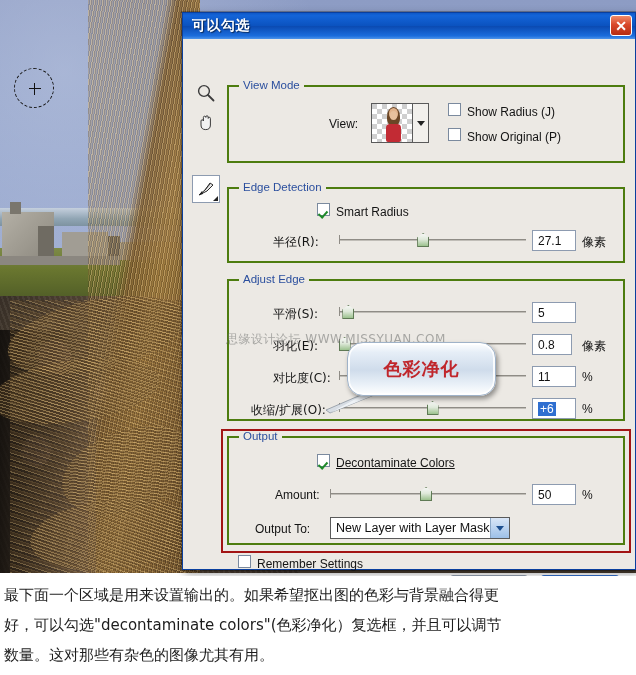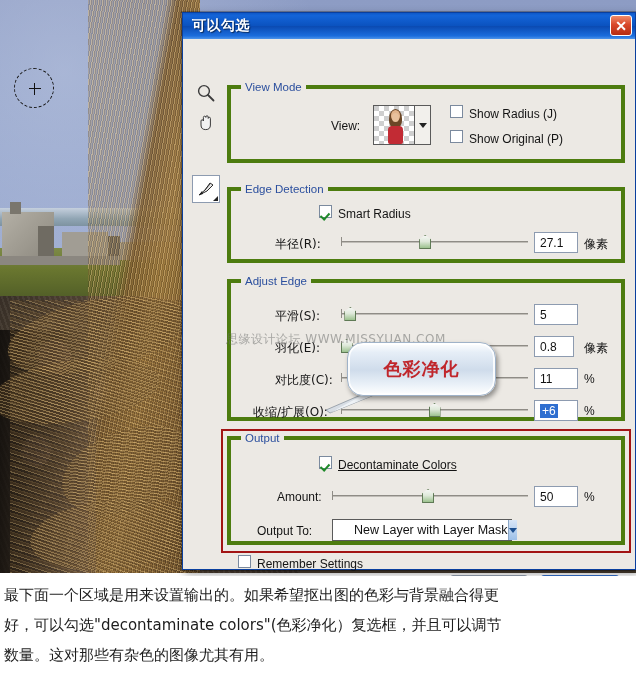--- a/index.html
+++ b/index.html
@@ -153,21 +153,21 @@
     top:136px; border:1px solid #8d9bb0; background:#ffffff;
     box-shadow:inset 0 0 0 1px #ffffff;
   }
   #tool-refine::after {
     content:""; position:absolute; right:1px; bottom:1px;
     width:0;height:0;border-left:5px solid transparent;border-bottom:5px solid #222;
   }
 
   
   .group {
-    position:absolute; border:4px solid #4d7c0f;
+    position:absolute; border:2px solid #4d7c0f;
     background:transparent;
   }
   .group > .legend {
     position:absolute; top:-8px; left:10px; padding:0 4px;
     background:#ece9e4; color:#2b4f9e; font-size:11.5px;
     font-family:"Liberation Sans",sans-serif;
   }
   #grp-view    { left:44px; top:46px;  width:398px; height:78px; }
   #grp-edge    { left:44px; top:148px; width:398px; height:76px; }
   #grp-adjust  { left:44px; top:240px; width:398px; height:142px; }
@@ -240,21 +240,21 @@
   }
   .vbox.sel { background:#fff; }
   .vbox.sel span.hl { background:#2f6fd0; color:#fff; padding:0 2px; }
 
   
   #output-select {
     position:absolute; left:101px; top:79px; width:180px; height:22px;
     border:1px solid #5a5a5a; background:#fff;
     display:flex; align-items:center; cursor:pointer;
   }
-  #output-select .txt { font-size:12.5px; color:#111; padding-left:21px; flex:1; white-space:nowrap; }
+  #output-select .txt { font-size:12.5px; color:#111; padding-left:5px; flex:1; white-space:nowrap; }
   #output-select .arrowbox {
     width:19px; height:20px; background:linear-gradient(to bottom,#d9e6f7,#9dc0e8);
     border-left:1px solid #8ba7c7; display:flex; align-items:center; justify-content:center;
   }
   .caret-blue { width:0;height:0;border-left:4px solid transparent;border-right:4px solid transparent;border-top:5px solid #1d4f8f; }
 
   
   .btn {
     position:absolute; height:24px; width:78px;
     background:linear-gradient(to bottom,#fcfcfb,#eeebe6 48%,#dedad3);

